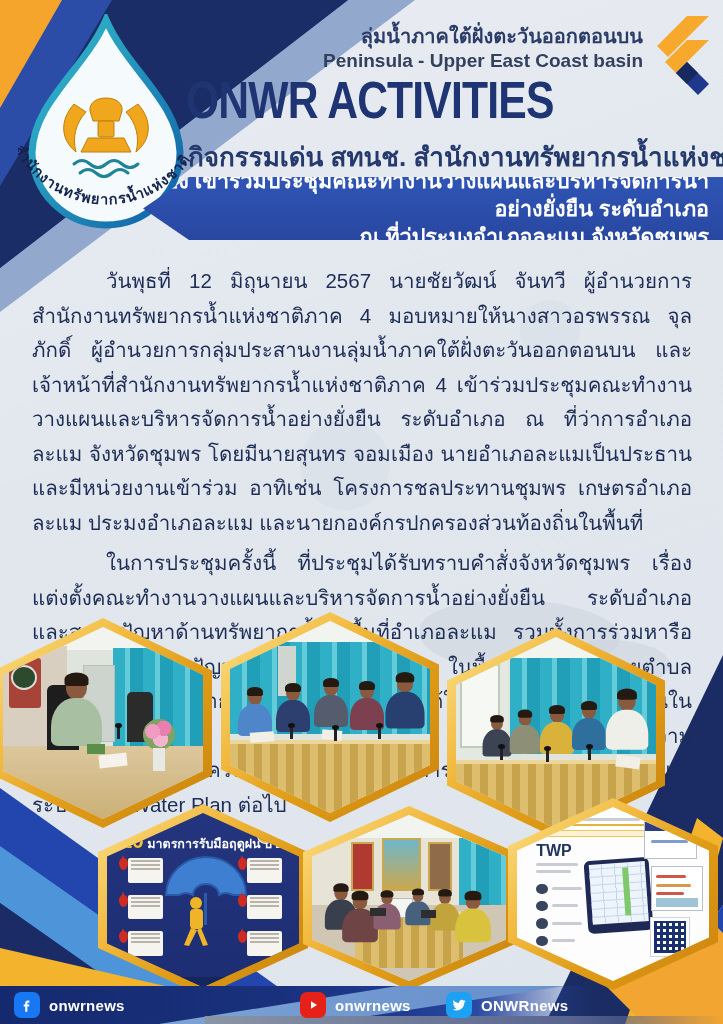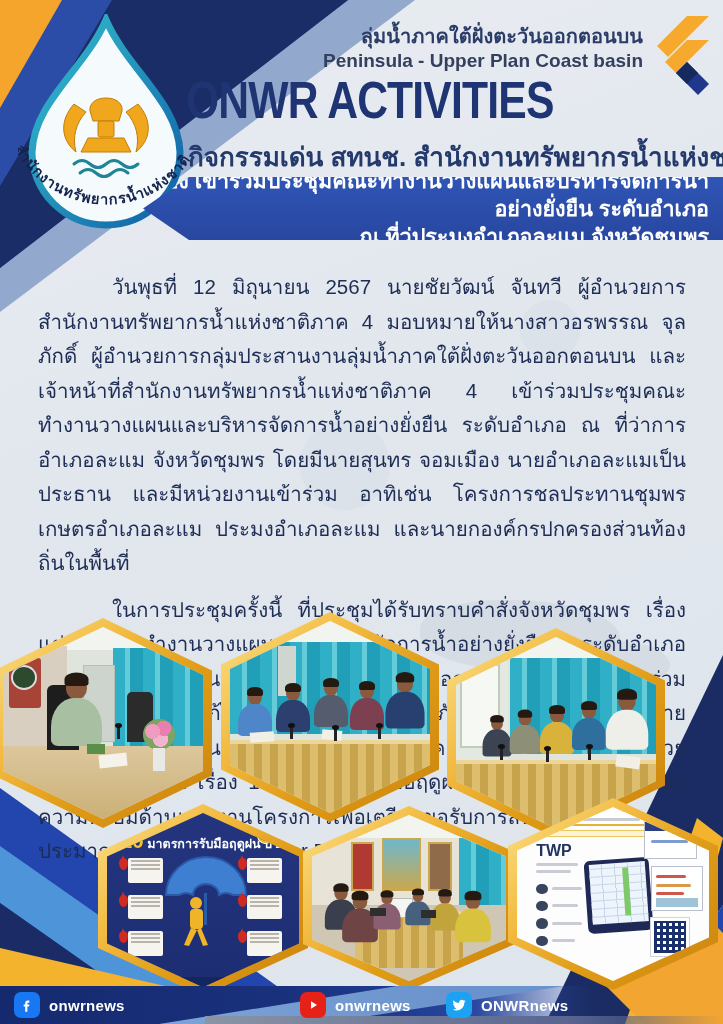--- a/index.html
+++ b/index.html
@@ -36,21 +36,21 @@
     background:linear-gradient(180deg,#2f55b5 0%,#2847a0 100%);
     clip-path:polygon(46px 0,100% 0,100% 100%,46px 100%,0 50%);
     display:flex; flex-direction:column; justify-content:center;
     text-align:right; padding-right:14px; color:#fff; font-weight:bold;
     font-size:21.5px; line-height:28px;
   }
 
   
   #body-text { position:absolute; left:26px; top:258px; width:672px; z-index:2;
     color:#1d2d55; font-size:20.5px; line-height:34.5px; text-align:justify; }
-  #body-text p { text-indent:74px; margin:12px; }
+  #body-text p { text-indent:74px; margin:6px; }
 
   
   .hex { clip-path:polygon(50% 0,100% 25%,100% 75%,50% 100%,0 75%,0 25%); }
   .hex-outer { position:absolute; z-index:5;
     background:linear-gradient(135deg,#fbe28b 0%,#f2b93e 35%,#e09c17 60%,#c9820c 100%); }
   .hex-inner { position:absolute; left:9px; top:9px; right:9px; bottom:9px; overflow:hidden; background:#dfe5dd; }
   .ceiling { position:absolute; left:0; top:0; width:100%; height:12%; background:#f2f4f0; }
   .curtain { background:repeating-linear-gradient(90deg,#2fb0c7 0 12px,#63ccd8 12px 17px,#219fb8 17px 30px); }
   .cloth { background:repeating-linear-gradient(90deg,#ddbe6e 0 8px,#c7a34b 8px 16px); border-top:4px solid #edd597; }
   .person { position:absolute; width:34px; height:46px; }
@@ -143,21 +143,21 @@
       <path d="M62 159 q8 -7 16 0 t16 0 t16 0"></path>
     </g>
     <path id="arcpath" d="M -6 128 A 102 102 0 0 0 182 128" fill="none"></path>
     <text font-size="14.5" font-weight="bold" fill="#15224d" letter-spacing="1">
       <textPath href="#arcpath" startOffset="3%">สำนักงานทรัพยากรน้ำแห่งชาติ</textPath>
     </text>
   </svg>
 
   <div id="basin-block">
     <div id="basin-th">ลุ่มน้ำภาคใต้ฝั่งตะวันออกตอนบน</div>
-    <div id="basin-en">Peninsula - Upper Plan Coast basin</div>
+    <div id="basin-en">Peninsula - Upper East Coast basin</div>
   </div>
 
   <svg id="chevron-logo" width="62" height="86" viewBox="0 0 62 86">
     <polygon points="58,2 36,2 6,32 17,43" fill="#f6a92c"></polygon>
     <polygon points="58,26 36,26 14,48 25,59" fill="#f6a92c"></polygon>
     <polygon points="25,59 36,48 58,70 47,81" fill="#20388c"></polygon>
     <polygon points="25,59 36,70 47,59 36,48" fill="#16295e"></polygon>
   </svg>
 
   <div id="main-title">ONWR ACTIVITIES</div>

